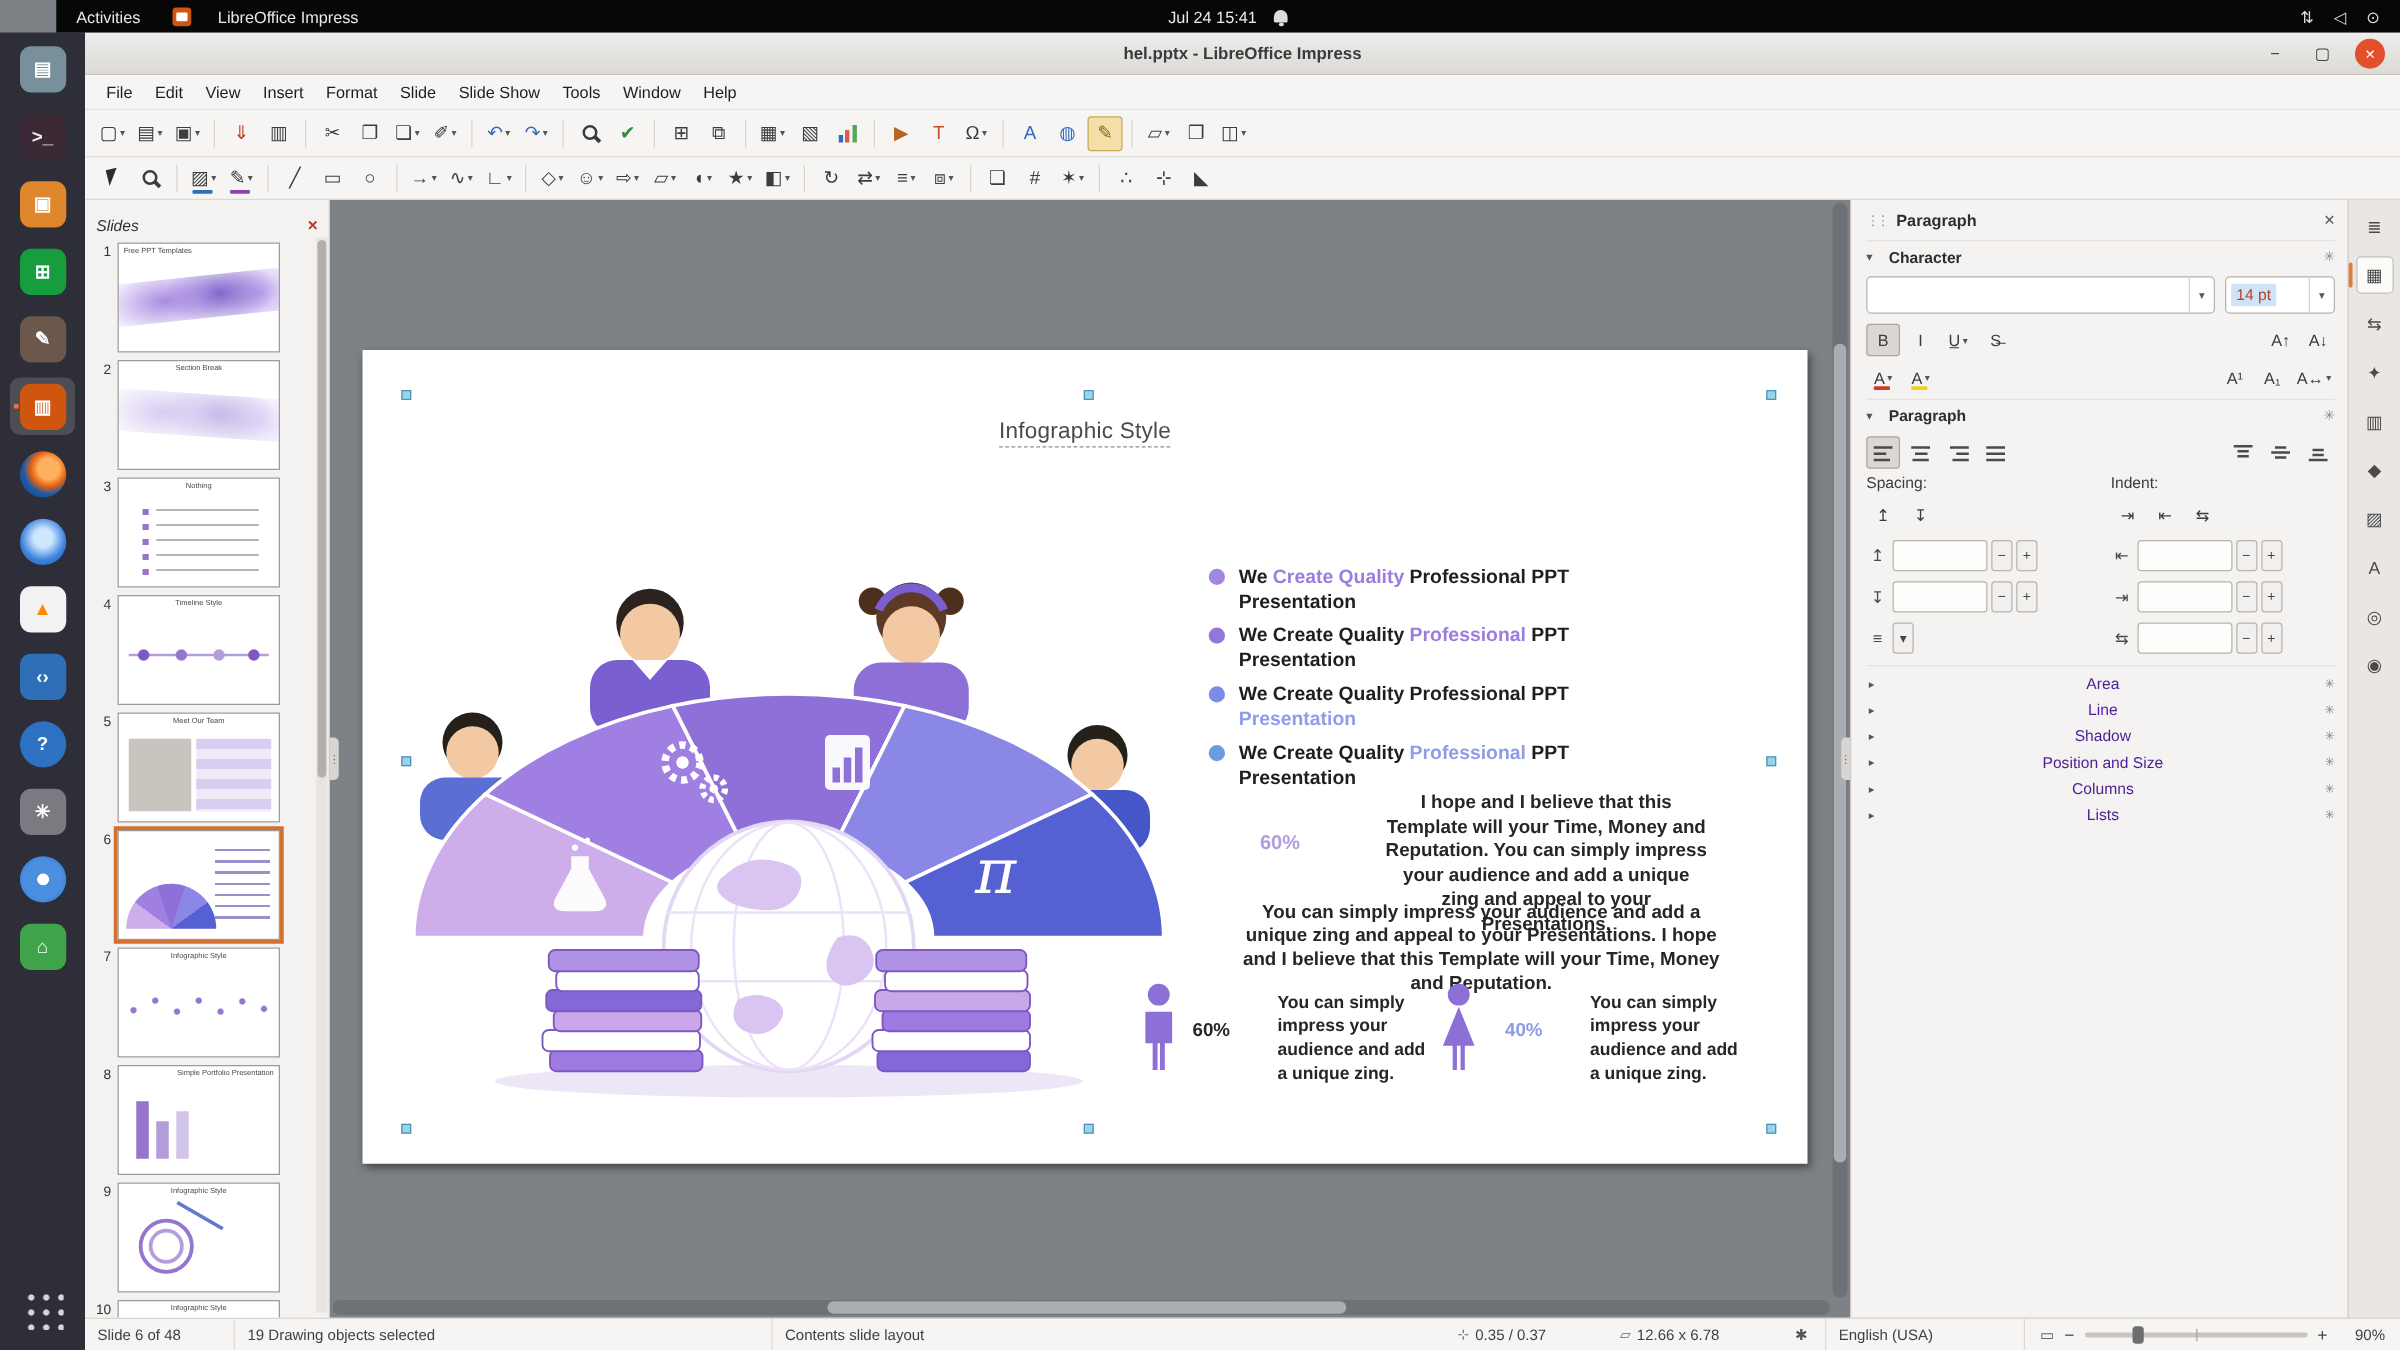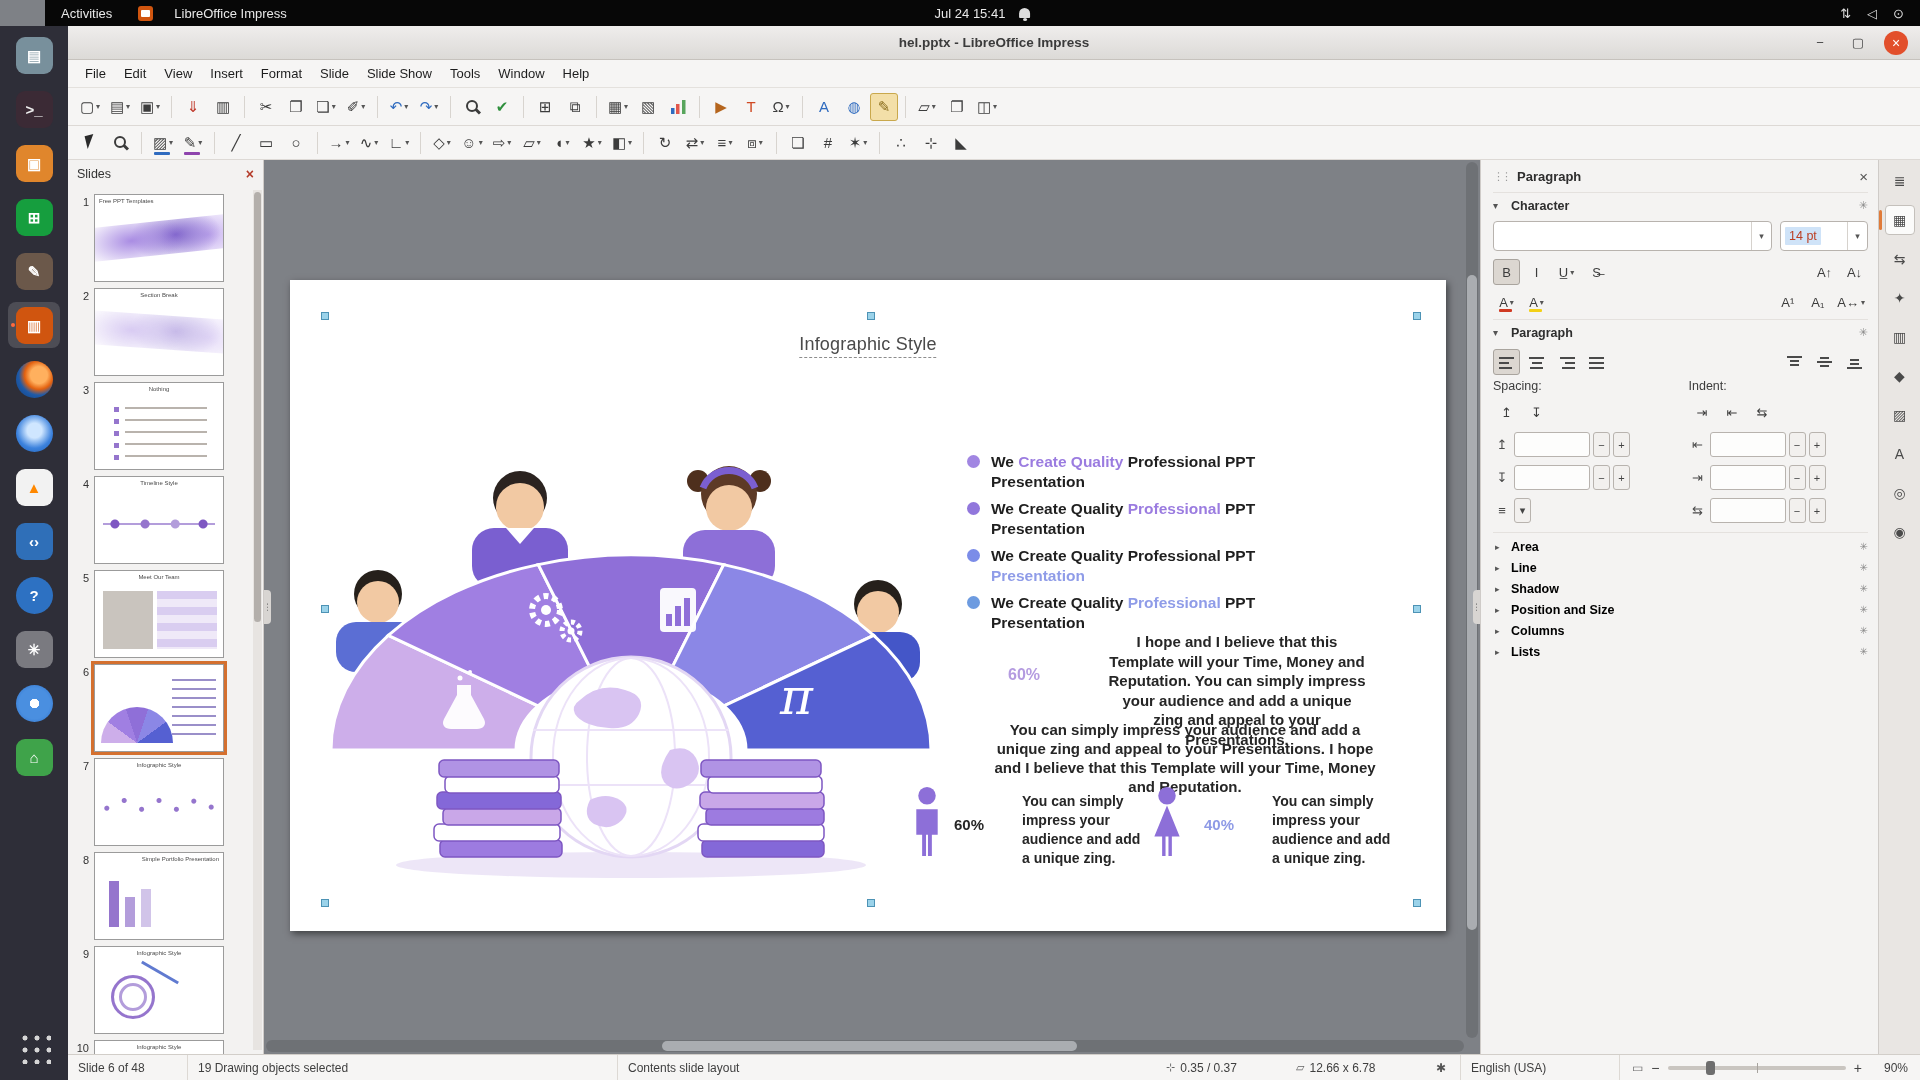--- a/index.html
+++ b/index.html
@@ -57,21 +57,21 @@
   .i-mag::after{content:"";position:absolute;left:10px;top:11px;width:6px;height:2.5px;background:#3b3b3b;transform:rotate(45deg);}
   .i-cursor{width:12px;height:15px;position:relative;}
   .i-cursor::before{content:"";position:absolute;left:2px;top:0;border-left:9px solid #2b2b2b;border-bottom:13px solid transparent;transform:rotate(-14deg);}
   .i-bars{width:15px;height:14px;background:linear-gradient(#2f6bbf,#2f6bbf),linear-gradient(#e2574c,#e2574c),linear-gradient(#58a55c,#58a55c);background-repeat:no-repeat;background-size:3.5px 6px,3.5px 10px,3.5px 14px;background-position:0 100%,5.5px 100%,11px 100%;}
 
   
   #main{flex:1;display:flex;min-height:0;}
 
   
   #slides-panel{width:196px;background:#f3f2f1;border-right:1px solid #cfcbc8;display:flex;flex-direction:column;position:relative;flex:none;}
-  .sp-h{height:28px;display:flex;align-items:center;padding:0 9px;font-size:12.5px;color:#333;flex:none;}
+  .sp-h{height:28px;display:flex;align-items:flex-end;padding:0 9px;font-size:12.5px;color:#333;flex:none;font-style:italic;}
   .sp-h .lbl{flex:1;}
   .sp-close{color:#b43c2a;font-size:14px;font-weight:bold;}
   #slide-list{flex:1;overflow:hidden;padding:6px 12px 0 4px;display:flex;flex-direction:column;gap:6px;}
   .thumb-row{display:flex;gap:5px;align-items:flex-start;flex:none;}
   .tnum{width:17px;text-align:right;font-size:11px;color:#333;padding-top:2px;flex:none;}
   .thumb{position:relative;width:130px;height:88px;background:#fff;border:1px solid #9b9b9b;overflow:hidden;flex:none;}
   .thumb.selected{outline:3px solid #d4702f;}
   .ttitle{position:absolute;top:3px;left:4px;right:4px;text-align:center;font-size:6px;color:#4a4a4a;white-space:nowrap;overflow:hidden;}
   .k-wave .ttitle{text-align:left;}
   .k-wave::before,.k-wave2::before{content:"";position:absolute;left:-6px;right:-6px;top:26px;height:34px;transform:rotate(-6deg);
@@ -162,21 +162,21 @@
   .va-b{background-position:center 11px,center 3px,center 7px;}
   .pgrid{display:grid;grid-template-columns:1fr 1fr;column-gap:16px;row-gap:6px;margin-top:2px;}
   .plab{color:#3c3c3c;font-size:12.5px;}
   .pfield{display:flex;align-items:center;gap:3px;height:27px;}
   .ficon{width:18px;text-align:center;color:#4a4a4a;font-size:13px;flex:none;}
   .finput{flex:1;max-width:76px;height:25px;background:#fdfdfc;border:1px solid #b8b3ae;border-radius:3px;}
   .fmini{width:17px;height:25px;border:1px solid #b8b3ae;background:#f2f0ee;border-radius:3px;display:flex;align-items:center;justify-content:center;font-size:11px;color:#444;flex:none;}
   #collapsed-secs{margin-top:8px;border-top:1px solid #e4e1de;padding-top:3px;}
   .csec{height:21px;display:flex;align-items:center;gap:6px;padding-left:2px;}
   .cexp{font-size:9px;color:#555;width:10px;}
-  .clabel{font-weight:bold;font-size:12.5px;color:#000000;flex:1;}
+  .clabel{font-weight:normal;font-size:12.5px;color:#4c1d95;flex:1;text-align:center;}
   .cgear{color:#8a8a8a;font-size:10px;}
 
   
   #tabstrip{width:42px;background:#e9e6e3;border-left:1px solid #cfcbc8;display:flex;flex-direction:column;align-items:center;padding-top:6px;gap:9px;flex:none;}
   .stab{width:30px;height:30px;border-radius:4px;display:flex;align-items:center;justify-content:center;position:relative;}
   .stab .g{font-size:14px;color:#4a4a4a;}
   .stab.active{background:#fbfbfa;border:1px solid #c4c0bb;}
   .stab.active::before{content:"";position:absolute;left:-7px;top:4px;bottom:4px;width:3px;background:#e07b39;border-radius:2px;}
 
   

